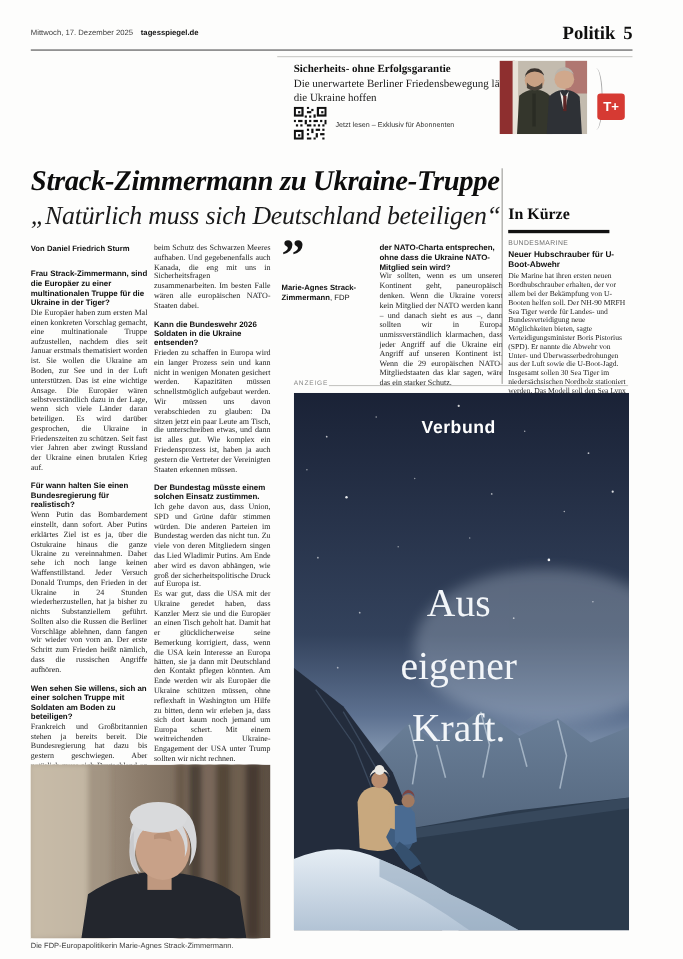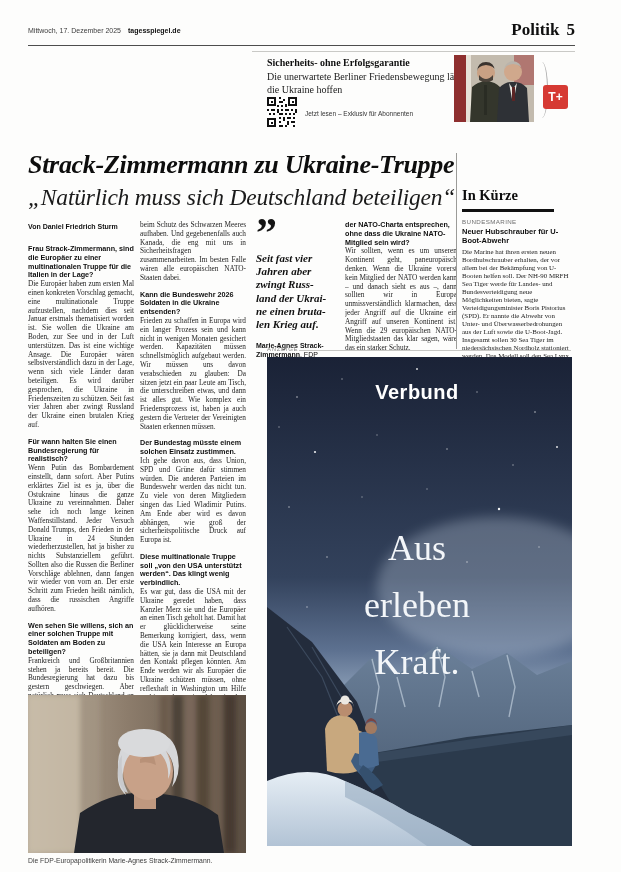--- a/index.html
+++ b/index.html
@@ -56,21 +56,21 @@
   .sb-head{margin-top:2px;font-family:"Liberation Sans",sans-serif;font-weight:bold;font-size:7.5px;line-height:9.3px;color:#0f0f0f;}
   .sb-body{margin-top:3px;font-size:6.9px;line-height:8px;color:#1c1c1c;}
   .sb-credit{text-align:right;font-style:italic;font-size:6.4px;color:#333;margin-top:-8px;}
 
   
   .anzeige-label{left:267px;top:346px;font-family:"Liberation Sans",sans-serif;font-size:6px;letter-spacing:0.7px;color:#8a8a88;}
   .anzeige-rule{left:299px;top:350px;width:272px;height:1px;background:#c6c6c3;}
   .ad{left:267px;top:357px;width:305px;height:489px;overflow:hidden;}
   .ad svg{position:absolute;left:0;top:0;}
   .ad-brand{position:absolute;left:0;top:24px;width:300px;text-align:center;
-            font-family:"Liberation Sans",sans-serif;font-weight:bold;font-size:20px;letter-spacing:0.5px;color:#ffffff;}
+            font-family:"Liberation Sans",sans-serif;font-weight:bold;font-size:16px;letter-spacing:0.5px;color:#ffffff;}
   .ad-headline{position:absolute;left:0;top:163px;width:300px;text-align:center;
                font-size:36px;line-height:57px;color:#f3f6f9;}
 
   
   .photo1{left:28px;top:695px;width:218px;height:158px;overflow:hidden;}
   .caption{left:28px;top:857px;font-family:"Liberation Sans",sans-serif;font-size:6.8px;color:#3d3d3d;}
 </style>
 </head>
 <body>
 
@@ -153,51 +153,42 @@
     </div>
     <div class="abs bracket"></div>
     <div class="abs tplus" style="background: rgb(214, 58, 51);">T+</div>
   </div>
 
   <div class="abs headline2">„Natürlich muss sich Deutschland beteiligen“</div>
   <div class="abs headline1">Strack-Zimmermann zu Ukraine-Truppe</div>
   <div class="abs byline">Von Daniel Friedrich Sturm</div>
 
   <div class="abs col col-1">
-      <p class="q">Frau Strack-Zimmermann, sind die Europäer zu einer multinationalen Truppe für die Italien in der Lage?</p>
+      <p class="q">Frau Strack-Zimmermann, sind die Europäer zu einer multinationalen Truppe für die Ukraine in der Tiger?</p>
       <p class="a">Die Europäer haben zum ersten Mal einen konkreten Vorschlag gemacht, eine multinationale Truppe aufzustellen, nachdem dies seit Januar erstmals thematisiert worden ist. Sie wollen die Ukraine am Boden, zur See und in der Luft unterstützen. Das ist eine wichtige Ansage. Die Europäer wären selbstverständlich dazu in der Lage, wenn sich viele Länder daran beteiligen. Es wird darüber gesprochen, die Ukraine in Friedenszeiten zu schützen. Seit fast vier Jahren aber zwingt Russland der Ukraine einen brutalen Krieg auf.</p>
       <p class="q">Für wann halten Sie einen Bundesregierung für realistisch?</p>
       <p class="a">Wenn Putin das Bombardement einstellt, dann sofort. Aber Putins erklärtes Ziel ist es ja, über die Ostukraine hinaus die ganze Ukraine zu vereinnahmen. Daher sehe ich noch lange keinen Waffenstillstand. Jeder Versuch Donald Trumps, den Frieden in der Ukraine in 24 Stunden wiederherzustellen, hat ja bisher zu nichts Substanziellem geführt. Sollten also die Russen die Berliner Vorschläge ablehnen, dann fangen wir wieder von vorn an. Der erste Schritt zum Frieden heißt nämlich, dass die russischen Angriffe aufhören.</p>
       <p class="q">Wen sehen Sie willens, sich an einer solchen Truppe mit Soldaten am Boden zu beteiligen?</p>
       <p class="a">Frankreich und Großbritannien stehen ja bereits bereit. Die Bundesregierung hat dazu bis gestern geschwiegen. Aber natürlich muss sich Deutschland an einer solchen multinationalen Truppe beteiligen, um die Ukraine gegen zukünftige Angriffe zu schützen. Dazu kämen auch alle, die bei den Gesprächen am Montag dabei waren: Dänemark, Finnland, Norwegen, Schweden, Polen, Spanien, Italien und weitere. Die Türkei könnte den Hut</p>
     </div>
   <div class="abs col col-2">
       <p class="a">beim Schutz des Schwarzen Meeres aufhaben. Und gegebenenfalls auch Kanada, die eng mit uns in Sicherheitsfragen zusammenarbeiten. Im besten Falle wären alle europäischen NATO-Staaten dabei.</p>
       <p class="q">Kann die Bundeswehr 2026 Soldaten in die Ukraine entsenden?</p>
       <p class="a">Frieden zu schaffen in Europa wird ein langer Prozess sein und kann nicht in wenigen Monaten gesichert werden. Kapazitäten müssen schnellstmöglich aufgebaut werden. Wir müssen uns davon verabschieden zu glauben: Da sitzen jetzt ein paar Leute am Tisch, die unterschreiben etwas, und dann ist alles gut. Wie komplex ein Friedensprozess ist, haben ja auch gestern die Vertreter der Vereinigten Staaten erkennen müssen.</p>
       <p class="q">Der Bundestag müsste einem solchen Einsatz zustimmen.</p>
-      <p class="a">Ich gehe davon aus, dass Union, SPD und Grüne dafür stimmen würden. Die anderen Parteien im Bundeswehr werden das nicht tun. Zu viele von deren Mitgliedern singen das Lied Wladimir Putins. Am Ende aber wird es davon abhängen, wie groß der sicherheitspolitische Druck auf Europa ist.</p>
-      <p class="q">Diese multinationale Truppe soll „von den USA unterstützt werden“. Das klingt wenig verbindlich.</p>
+      <p class="a">Ich gehe davon aus, dass Union, SPD und Grüne dafür stimmen würden. Die anderen Parteien im Bundestag werden das nicht tun. Zu viele von deren Mitgliedern singen das Lied Wladimir Putins. Am Ende aber wird es davon abhängen, wie groß der sicherheitspolitische Druck auf Europa ist.</p>
       <p class="a">Es war gut, dass die USA mit der Ukraine geredet haben, dass Kanzler Merz sie und die Europäer an einen Tisch geholt hat. Damit hat er glücklicherweise seine Bemerkung korrigiert, dass, wenn die USA kein Interesse an Europa hätten, sie ja dann mit Deutschland den Kontakt pflegen könnten. Am Ende werden wir als Europäer die Ukraine schützen müssen, ohne reflexhaft in Washington um Hilfe zu bitten, denn wir erleben ja, dass sich dort kaum noch jemand um Europa schert. Mit einem weitreichenden Ukraine-Engagement der USA unter Trump sollten wir nicht rechnen.</p>
     </div>
   <div class="abs col col-4">
       <p class="q">der NATO-Charta entsprechen, ohne dass die Ukraine NATO-Mitglied sein wird?</p>
       <p class="a">Wir sollten, wenn es um unseren Kontinent geht, paneuropäisch denken. Wenn die Ukraine vorerst kein Mitglied der NATO werden kann – und danach sieht es aus –, dann sollten wir in Europa unmissverständlich klarmachen, dass jeder Angriff auf die Ukraine ein Angriff auf unseren Kontinent ist. Wenn die 29 europäischen NATO-Mitgliedstaaten das klar sagen, wäre das ein starker Schutz.</p>
     </div>
 
   <div class="abs pullquote">
     <div class="pq-glyph">”</div>
-    <div class="pq-lines">
-        <div>Seit fast vier</div>
-        <div>Jahren aber</div>
-        <div>zwingt Russ-</div>
-        <div>land der Ukrai-</div>
-        <div>ne einen bruta-</div>
-        <div>len Krieg auf.</div>
-      </div>
     <div class="pq-attr">
       <b>Marie-Agnes Strack-Zimmermann</b><span>, FDP</span>
     </div>
   </div>
 
   <div class="abs sb-divider"></div>
   <div class="abs sidebar">
     <div class="sb-title">In Kürze</div>
     <div class="sb-rule"></div>
     <div class="sb-kicker">BUNDESMARINE</div>
@@ -281,21 +272,21 @@
         <path d="M88,396 Q100,398 108,410 L100,424 Q88,414 84,404 Z" fill="#3f5d80"></path>
         <path d="M92,376 Q104,372 110,382 L112,408 Q100,414 92,408 Z" fill="#4a6b92"></path>
         <circle cx="104" cy="371" r="6" fill="#a27a60"></circle>
         <path d="M98,369 Q99,362 104,361 Q110,362 110,369 Q109,364 104,364 Q99,365 98,369 Z" fill="#7a4444"></path>
         <path d="M96,408 Q108,416 116,428 L106,434 Q96,424 92,414 Z" fill="#35506e"></path>
       </g>
     </svg>
     <div class="ad-brand">Verbund</div>
     <div class="ad-headline">
         <div>Aus</div>
-        <div>erleben</div>
+        <div>eigener</div>
         <div>Kraft.</div>
       </div>
   </div>
 
   <div class="abs photo1">
     <svg width="218" height="158" viewBox="0 0 218 158">
       <defs>
         <linearGradient id="bgp" x1="0" y1="0" x2="1" y2="0">
           <stop offset="0" stop-color="#b7ab9a"></stop>
             <stop offset="0.45" stop-color="#8d7d6c"></stop>

